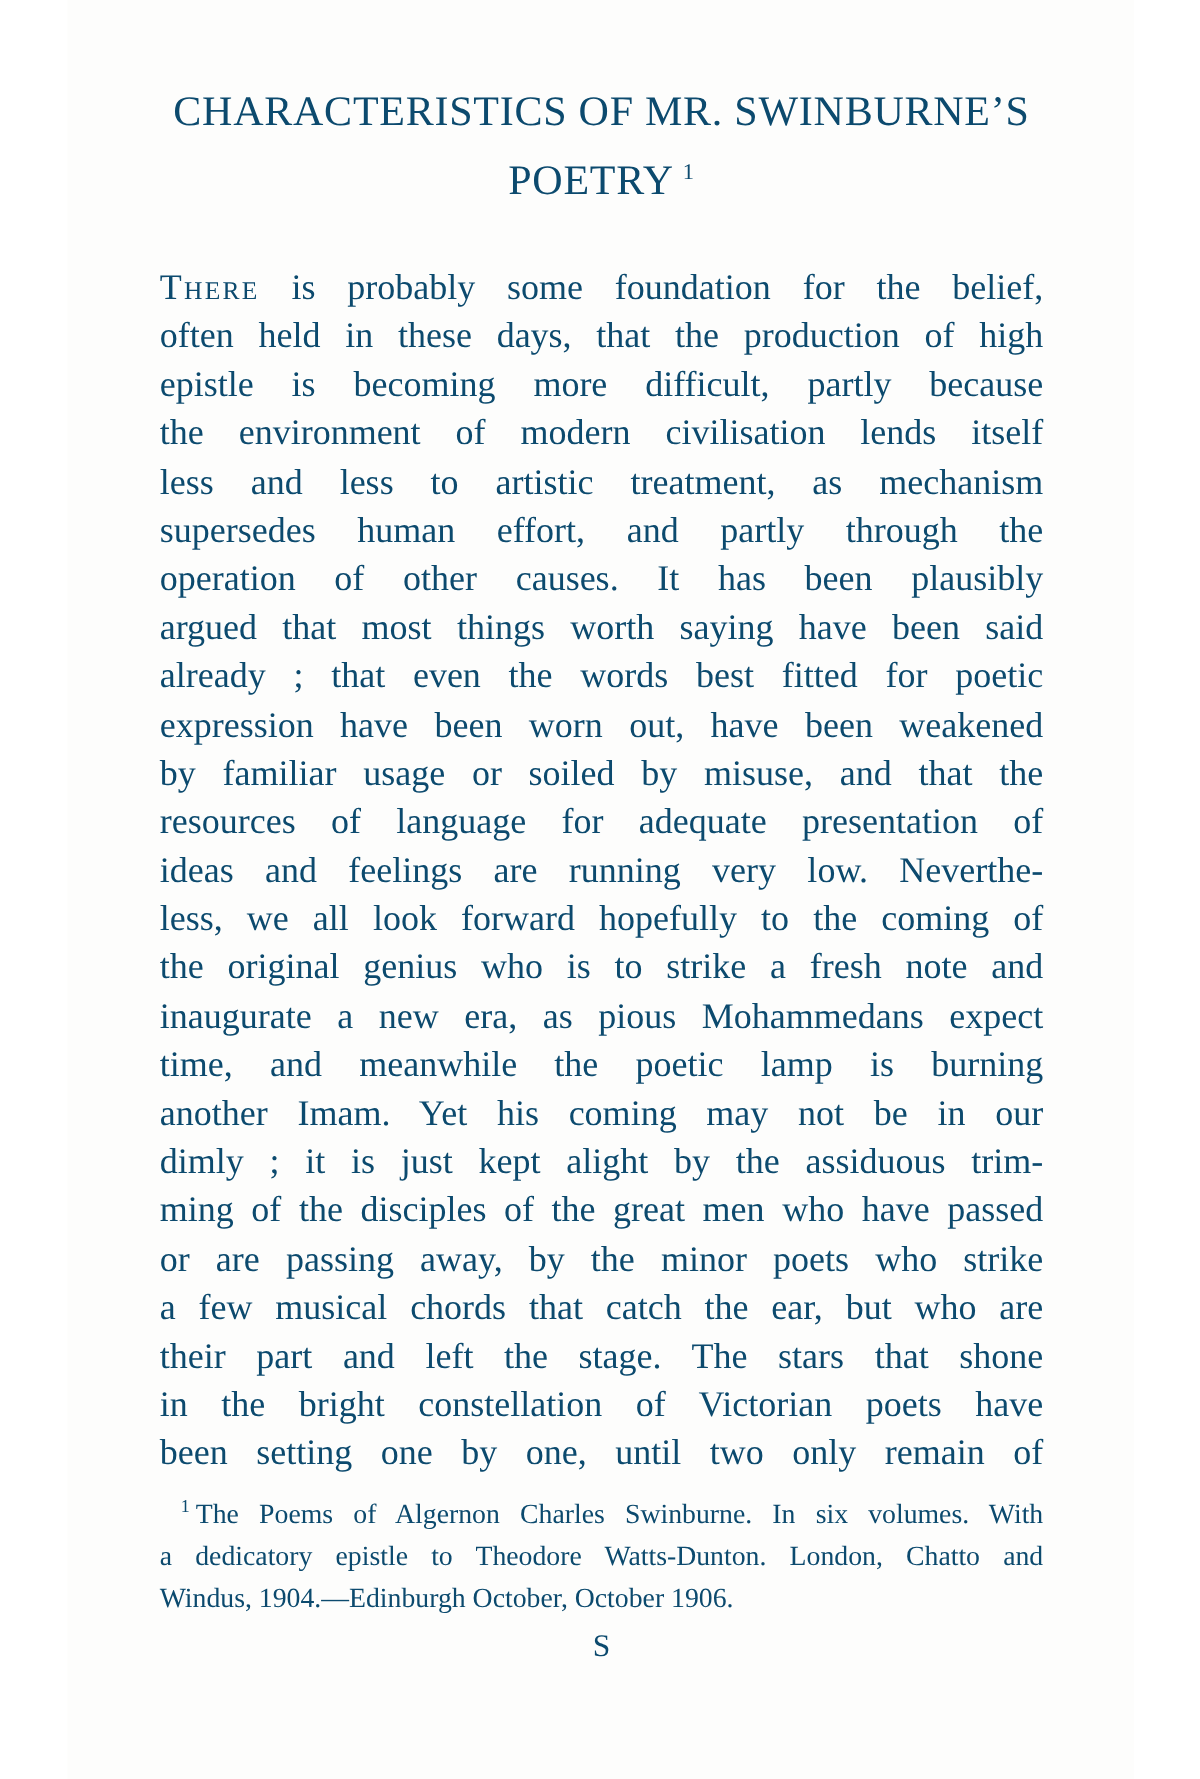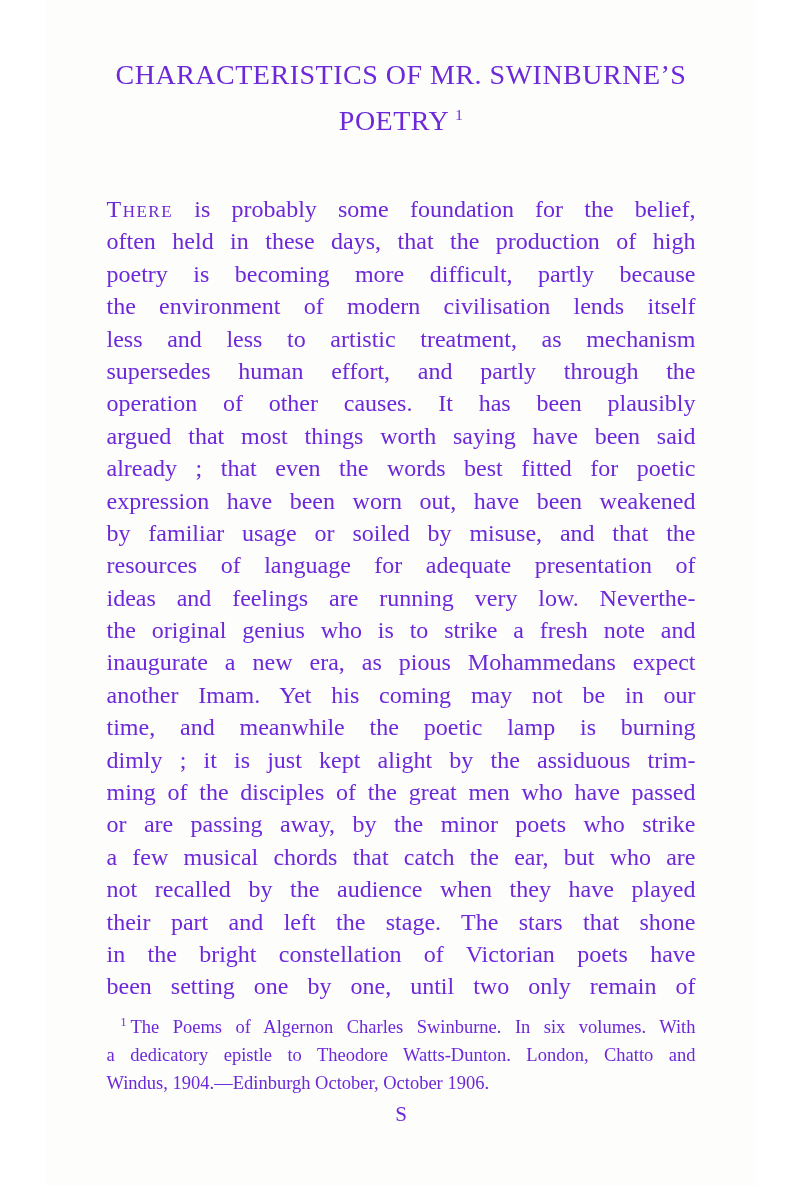--- a/index.html
+++ b/index.html
@@ -4,21 +4,21 @@
 <style>
   * { box-sizing: border-box; }
   html, body { margin: 0; padding: 0; background: #ffffff; }
 
   .page {
     position: relative;
     width: 711px;
     height: 1186px;
     margin: 0 auto;
     background: #fdfdfc;
-    color: #6d28d9;
+    color: #0c4a6e;
     font-family: "Liberation Serif", "DejaVu Serif", serif;
     padding: 52px 60px 0 62px;
     overflow: hidden;
   }
 
   .title {
     margin: 0;
     text-align: center;
     font-size: 28px;
     line-height: 46px;
@@ -27,21 +27,21 @@
   }
   .title .title-line { display: block; }
   .title sup {
     font-size: 15px;
     vertical-align: super;
     margin-left: 6px;
     line-height: 0;
   }
 
   .body-text {
-    margin-top: 49px;
+    margin-top: 32px;
     font-size: 24px;
     line-height: 32.4px;
   }
   .line {
     text-align: justify;
     text-align-last: justify;
     white-space: normal;
     height: 32.4px;
     overflow: visible;
   }
@@ -82,40 +82,40 @@
 <div class="page">
 
   <h1 class="title">
     <span class="title-line">CHARACTERISTICS OF MR. SWINBURNE’S</span>
     <span class="title-line"><span>POETRY</span><sup>1</sup></span>
   </h1>
 
   <div class="body-text">
     <div class="line"><span class="smallcaps">There</span><span> is probably some foundation for the belief,</span></div>
     <div class="line">often held in these days, that the production of high</div>
-    <div class="line">poetry is becoming more difficult, partly because</div>
+    <div class="line">epistle is becoming more difficult, partly because</div>
     <div class="line">the environment of modern civilisation lends itself</div>
     <div class="line">less and less to artistic treatment, as mechanism</div>
     <div class="line">supersedes human effort, and partly through the</div>
     <div class="line">operation of other causes.  It has been plausibly</div>
     <div class="line">argued that most things worth saying have been said</div>
     <div class="line">already ; that even the words best fitted for poetic</div>
     <div class="line">expression have been worn out, have been weakened</div>
     <div class="line">by familiar usage or soiled by misuse, and that the</div>
     <div class="line">resources of language for adequate presentation of</div>
     <div class="line">ideas and feelings are running very low.  Neverthe-</div>
+    <div class="line">less, we all look forward hopefully to the coming of</div>
     <div class="line">the original genius who is to strike a fresh note and</div>
     <div class="line">inaugurate a new era, as pious Mohammedans expect</div>
+    <div class="line">time, and meanwhile the poetic lamp is burning</div>
     <div class="line">another Imam.  Yet his coming may not be in our</div>
-    <div class="line">time, and meanwhile the poetic lamp is burning</div>
     <div class="line">dimly ; it is just kept alight by the assiduous trim-</div>
     <div class="line">ming of the disciples of the great men who have passed</div>
     <div class="line">or are passing away, by the minor poets who strike</div>
     <div class="line">a few musical chords that catch the ear, but who are</div>
-    <div class="line">not recalled by the audience when they have played</div>
     <div class="line">their part and left the stage.  The stars that shone</div>
     <div class="line">in the bright constellation of Victorian poets have</div>
     <div class="line">been setting one by one, until two only remain of</div>
   </div>
 
   <div class="footnote">
     <div class="fline first"><sup>1</sup><span class="italic">The Poems of Algernon Charles Swinburne.</span><span>  In six volumes.  With</span></div>
     <div class="fline">a dedicatory epistle to Theodore Watts-Dunton.  London, Chatto and</div>
     <div class="fline last"><span>Windus, 1904.—</span><span class="italic">Edinburgh October</span><span>, October 1906.</span></div>
   </div>

